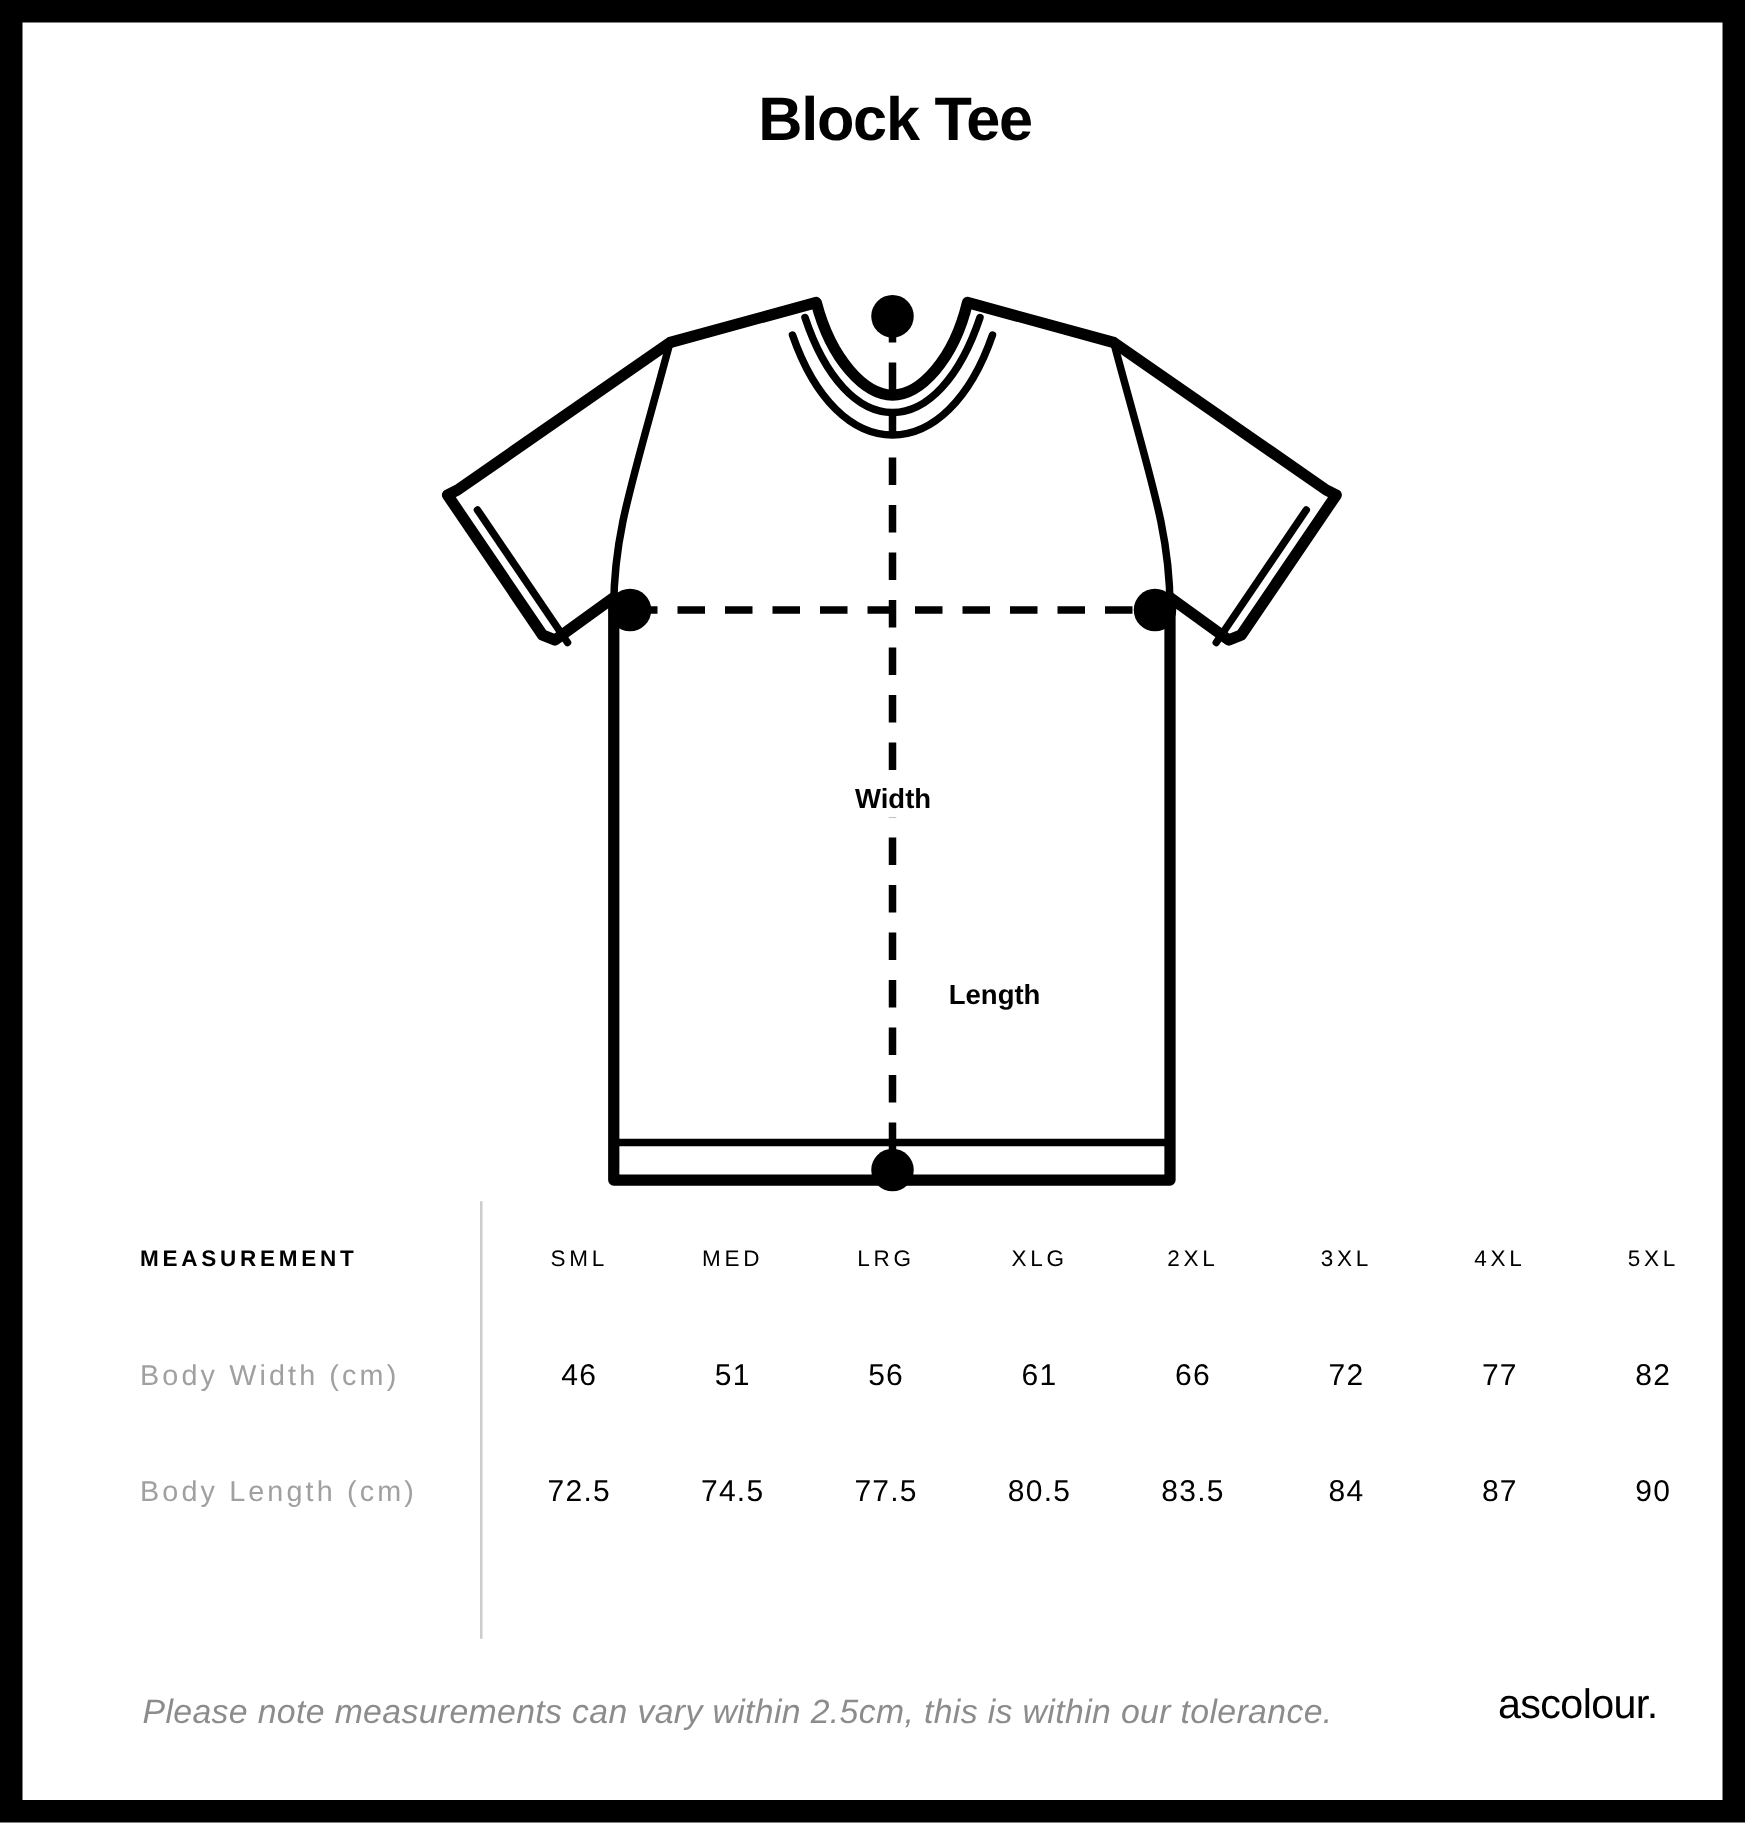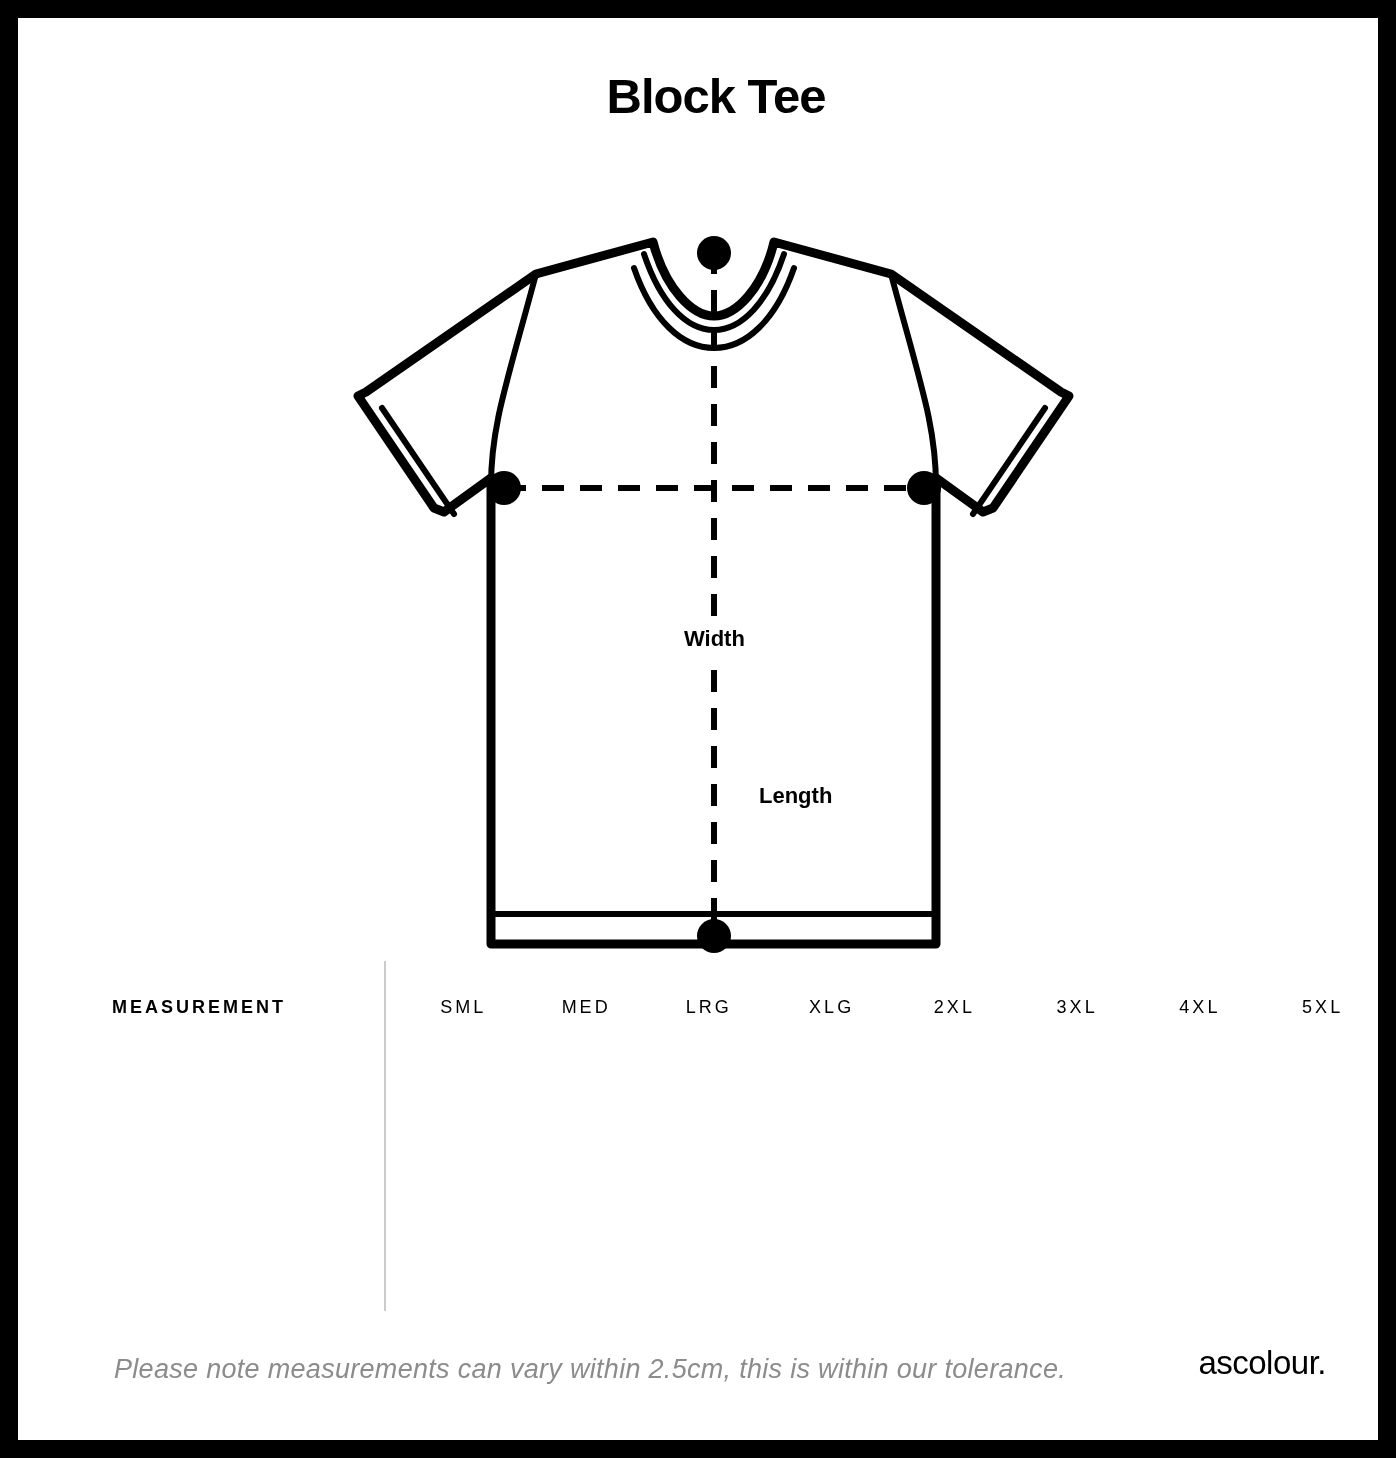--- a/index.html
+++ b/index.html
@@ -201,20 +201,42 @@
             <th class="size-head">MED</th>
             <th class="size-head">LRG</th>
             <th class="size-head">XLG</th>
             <th class="size-head">2XL</th>
             <th class="size-head">3XL</th>
             <th class="size-head">4XL</th>
             <th class="size-head">5XL</th>
           </tr>
         </thead>
         <tbody>
+          <tr>
+            <td class="row-label">Body Width (cm)</td>
+            <td class="val">46</td>
+            <td class="val">51</td>
+            <td class="val">56</td>
+            <td class="val">61</td>
+            <td class="val">66</td>
+            <td class="val">72</td>
+            <td class="val">77</td>
+            <td class="val">82</td>
+          </tr>
+          <tr>
+            <td class="row-label">Body Length (cm)</td>
+            <td class="val">72.5</td>
+            <td class="val">74.5</td>
+            <td class="val">77.5</td>
+            <td class="val">80.5</td>
+            <td class="val">83.5</td>
+            <td class="val">84</td>
+            <td class="val">87</td>
+            <td class="val">90</td>
+          </tr>
         </tbody>
       </table>
     </div>
 
     <div class="footnote">Please note measurements can vary within 2.5cm, this is within our tolerance.</div>
     <div class="brand">ascolour.</div>
 
   </div>
 </div>
 

